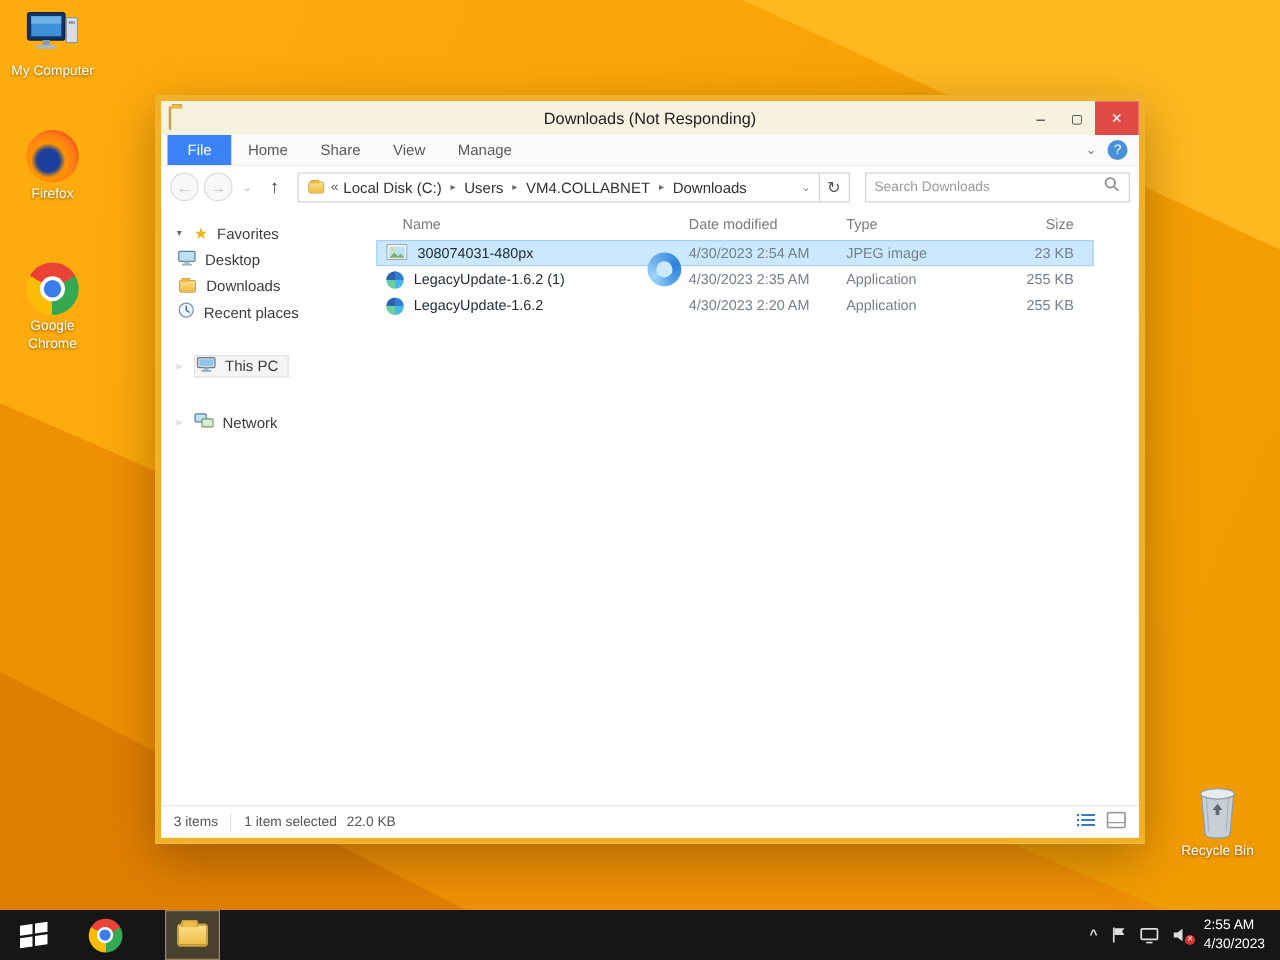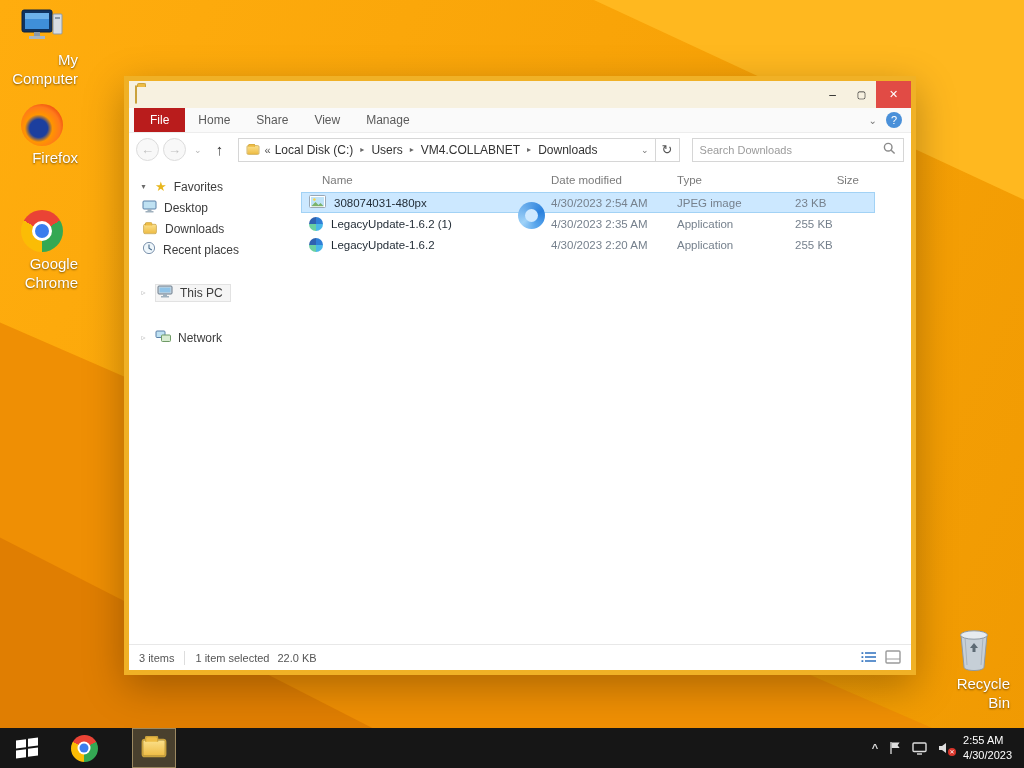--- a/index.html
+++ b/index.html
@@ -6,21 +6,21 @@
   html,body{width:1024px;height:768px;overflow:hidden}
   body{font-family:"Liberation Sans",sans-serif}
   #screen{position:relative;width:1024px;height:768px;overflow:hidden;
           background:linear-gradient(115deg,#ffad0e 0%,#f7a106 60%,#f09a02 100%)}
   .wp{position:absolute;inset:0;pointer-events:none}
   .wp1{background:#ef8f04;clip-path:polygon(0 42%,100% 100%,0 100%)}
   .wp2{background:#e07e02;clip-path:polygon(0 70%,44% 100%,0 100%)}
   .wp3{background:#ffb81f;clip-path:polygon(58% 0,100% 0,100% 26%)}
 
   
-  .dicon{position:absolute;width:72px;text-align:right;color:#fff;font-size:15px}
+  .dicon{position:absolute;width:72px;text-align:center;color:#fff;font-size:11px}
   .dicon .art{display:flex;justify-content:center}
   .dicon .lbl{margin-top:3px;line-height:1.25;text-shadow:0 1px 2px rgba(0,0,0,.55)}
   .ffball{width:42px;height:42px;border-radius:50%;
           background:radial-gradient(circle at 42% 58%,#1c3f9e 0 26%,#ff9500 40%,#ff7a1a 62%,#e8420c 82%,#c40b3e 100%)}
   .chromeball{position:relative;border-radius:50%;
           background:conic-gradient(from 60deg,#34a853 0 120deg,#fbbc05 0 240deg,#ea4335 0)}
   .chromeball .cw{position:absolute;left:50%;top:50%;transform:translate(-50%,-50%);border-radius:50%;background:#fff}
   .chromeball .cb{position:absolute;left:50%;top:50%;transform:translate(-50%,-50%);border-radius:50%;background:#3b7ded}
   .chrome-lg{width:42px;height:42px}.chrome-lg .cw{width:20px;height:20px}.chrome-lg .cb{width:14px;height:14px}
   .chrome-sm{width:27px;height:27px}.chrome-sm .cw{width:13px;height:13px}.chrome-sm .cb{width:9px;height:9px}
@@ -32,21 +32,21 @@
   .ticon{margin-left:6px;position:relative;z-index:2}
   .title{position:absolute;left:0;right:0;text-align:center;font-size:13px;color:#1c1c1c}
   .controls{margin-left:auto;display:flex;height:100%;position:relative;z-index:2}
   .ctrl{width:29px;display:flex;align-items:center;justify-content:center;font-size:12px;color:#222}
   .ctrl.max span{font-size:10px}
   .ctrl.close{width:35px;background:#e14b45;color:#fff;font-size:11px}
 
   .tabsrow{height:25px;background:#fafafa;display:flex;align-items:stretch;font-size:12px;color:#5a5a5a;
            border-bottom:1px solid #ededed}
   .tab{padding:0 13px;display:flex;align-items:center}
-  .tab.file{background:#b91c1c;color:#fff;margin-left:5px;padding:8px 16px}
+  .tab.file{background:#3b82f6;color:#fff;margin-left:5px;padding:8px 16px}
   .tabsrow .tright{margin-left:auto;display:flex;align-items:center;gap:9px;padding-right:9px}
   .ribchev{color:#777;font-size:10px}
   .helpbtn{width:16px;height:16px;border-radius:50%;background:#4a90d9;color:#fff;font-size:11px;
            display:flex;align-items:center;justify-content:center}
 
   .addrrow{height:33px;display:flex;align-items:center;padding:0 7px;background:#fff}
   .navbtn{width:23px;height:23px;border-radius:50%;border:1px solid #dcdcdc;background:#f8f8f8;color:#c0c0c0;
           font-size:13px;display:flex;align-items:center;justify-content:center;margin-right:4px}
   .navchev{color:#b5b5b5;font-size:9px;margin:0 4px}
   .upbtn{color:#3d3d3d;font-size:15px;margin:0 8px 0 4px;width:20px;text-align:center}
@@ -74,21 +74,21 @@
   .mt22{margin-top:22px}.mt24{margin-top:24px}
 
   .filelist{flex:1;position:relative;font-size:11.5px}
   .lheader{display:flex;color:#7b7b7b;height:24px;align-items:center;margin-top:2px}
   .lh-name{width:250px;padding-left:21px}
   .lh-date{width:126px}.lh-type{width:118px}.lh-size{width:64px;text-align:right}
   .lrow{display:flex;align-items:center;height:21px;color:#76818d;width:574px;margin-top:0}
   .lrow:first-of-type{margin-top:6px}
   .lrow .name{width:250px;display:flex;align-items:center;gap:8px;padding-left:8px;color:#1f2933}
   .lrow .date{width:126px}.lrow .type{width:118px}
-  .lrow .size{width:64px;}
+  .lrow .size{width:64px;text-align:right}
   .lrow.selected{background:#cce8ff;box-shadow:inset 0 0 0 1px #a2d2f5}
 
   .folder{width:16px;height:12px;background:linear-gradient(#fbe08a,#eebc45);border:1px solid #caa23c;
           border-radius:2px;position:relative;flex-shrink:0}
   .folder::before{content:'';position:absolute;top:-3px;left:1px;width:7px;height:3px;background:#eebc45;
           border:1px solid #caa23c;border-bottom:none;border-radius:2px 2px 0 0}
   .appicon{width:14px;height:14px;border-radius:50%;flex-shrink:0;
            background:conic-gradient(#2f7fd6 0 25%,#49b8e8 0 50%,#6ad0a0 0 75%,#2f62b0 0)}
 
   .statusbar{position:absolute;left:0;right:0;bottom:0;height:26px;border-top:1px solid #e8e8e8;display:flex;
@@ -167,20 +167,21 @@
         <ellipse cx="19" cy="7" rx="13.5" ry="4.2" fill="#e6ebef" stroke="#8f9aa4"></ellipse>
         <path d="M15 20l4-5 4 5h-2.5v4h-3v-4z" fill="#5d6a74"></path>
       </svg>
     </div>
     <div class="lbl">Recycle Bin</div>
   </div>
 
   <div class="window">
     <div class="titlebar">
       <span class="ticon"><span class="folder" style="transform:scale(.85)"></span></span>
+      <div class="title">Downloads (Not Responding)</div>
       <div class="controls">
         <div class="ctrl">
             <span>–</span>
           </div>
         <div class="ctrl max">
             <span>▢</span>
           </div>
         <div class="ctrl close">
             <span>✕</span>
           </div>

